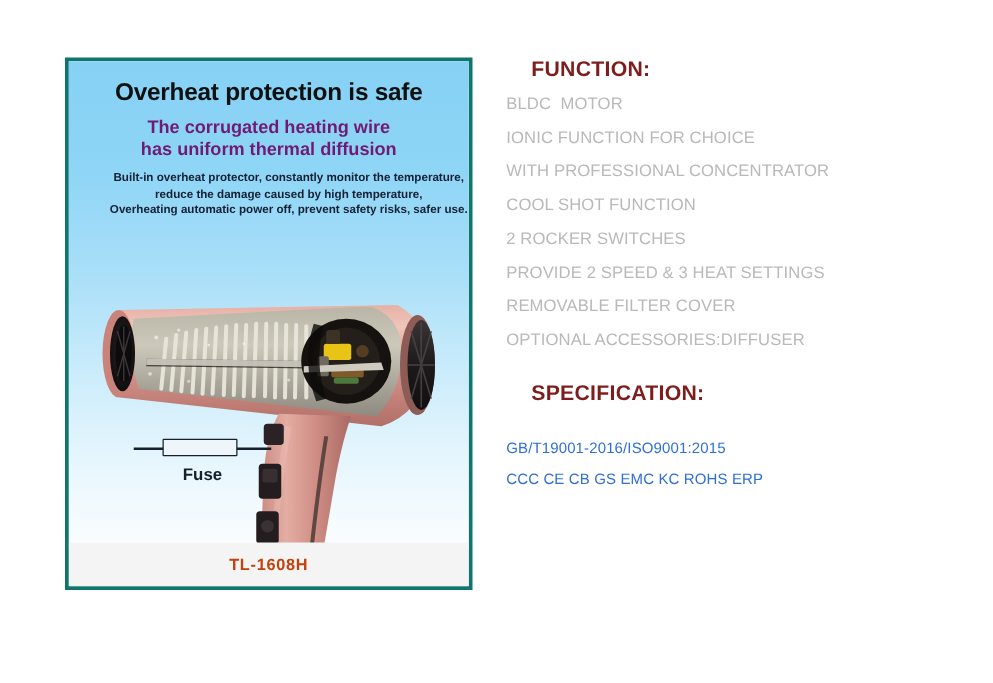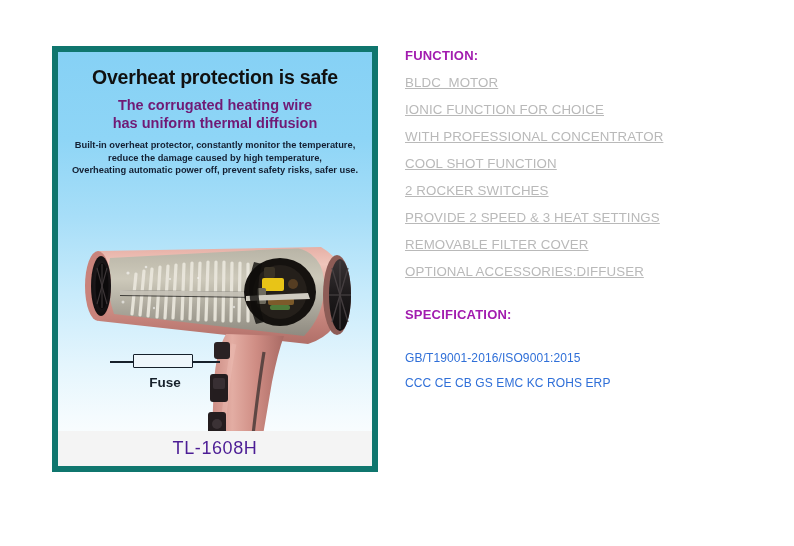--- a/index.html
+++ b/index.html
@@ -15,21 +15,21 @@
     overflow: hidden;
   }
 
   
   #product-panel {
     position: absolute;
     left: 52px;
     top: 46px;
     width: 326px;
     height: 426px;
-    border: 6px solid #0f766e;
+    border: 3px solid #0f766e;
     box-sizing: border-box;
     background: #ffffff;
     overflow: hidden;
   }
   #panel-sky {
     position: absolute;
     left: 0; top: 0;
     width: 100%;
     height: 391px;
     background: linear-gradient(180deg,
@@ -46,23 +46,23 @@
     left: 0;
     bottom: 0;
     width: 100%;
     height: 35px;
     background: #f4f4f4;
     display: flex;
     align-items: center;
     justify-content: center;
   }
   #model-number {
-    color: #4c1d95;
-    font-size: 18px;
-    font-weight: normal;
+    color: #c2410c;
+    font-size: 13px;
+    font-weight: bold;
     letter-spacing: 0.6px;
   }
 
   .headline {
     position: absolute;
     left: 0;
     top: 14px;
     width: 100%;
     text-align: center;
     font-size: 19.5px;
@@ -76,21 +76,21 @@
     top: 44px;
     width: 100%;
     text-align: center;
     font-size: 14.5px;
     font-weight: bold;
     color: #701a75;
     line-height: 18px;
   }
   .blurb {
     position: absolute;
-    left: 0;
+    left: 16px;
     top: 87px;
     width: 100%;
     text-align: center;
     font-size: 9.3px;
     color: #142033;
     line-height: 12.5px;
     font-weight: 600;
   }
 
   
@@ -142,35 +142,35 @@
   }
 
   
   #spec-column {
     position: absolute;
     left: 405px;
     top: 46px;
     width: 360px;
   }
   .section-heading {
-    color: #a21caf;
-    font-size: 13px;
+    color: #7f1d1d;
+    font-size: 17px;
     font-weight: bold;
     letter-spacing: 0.2px;
     height: 27px;
     line-height: 20px;
+    margin-left: 20px;
   }
   .spec-line {
     color: #b9b9b9;
     font-size: 13.3px;
     height: 27px;
     line-height: 20px;
     white-space: pre;
     letter-spacing: 0.1px;
-    text-decoration: underline;
   }
   .cert-line {
     color: #2f6fd8;
     font-size: 12px;
     height: 25px;
     line-height: 20px;
     letter-spacing: 0.1px;
   }
   .gap-md { height: 16px; }
 </style>

